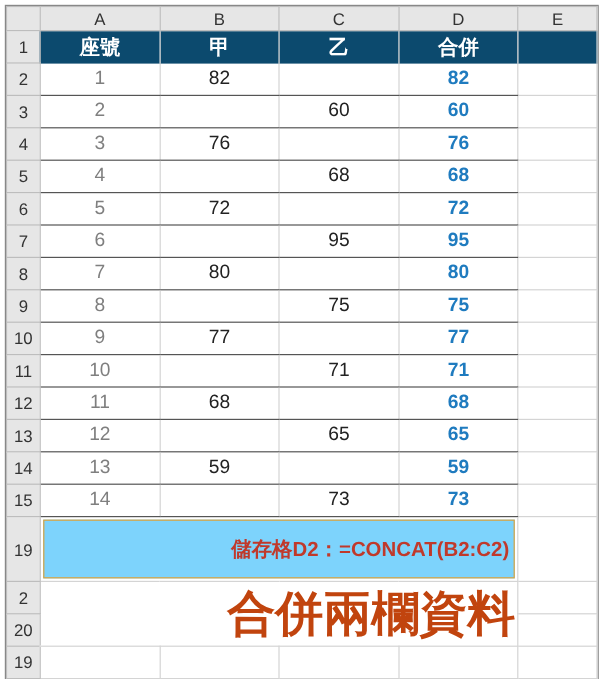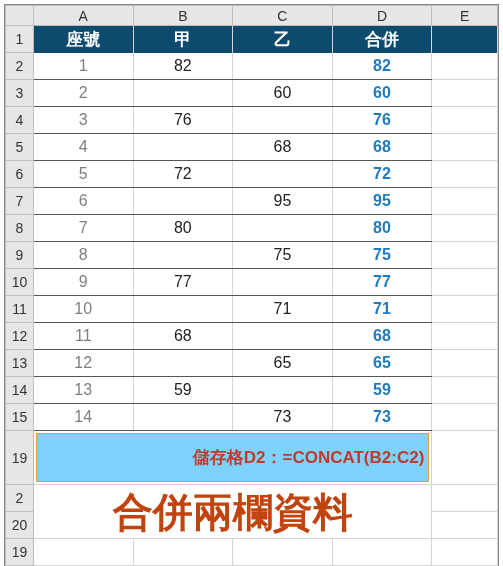--- a/index.html
+++ b/index.html
@@ -74,21 +74,21 @@
     width: 100%;
     height: 100%;
     display: flex;
     align-items: center;
     justify-content: flex-end;
   }
   .bigtitle {
     color: #c1440e;
     font-weight: bold;
     font-size: 40px;
-    text-align: center;
+    text-align: right;
     line-height: 1.1;
   }
   td.merged { padding: 2px; }
 </style>
 </head>
 <body>
 
 
 
 <div class="sheet">

